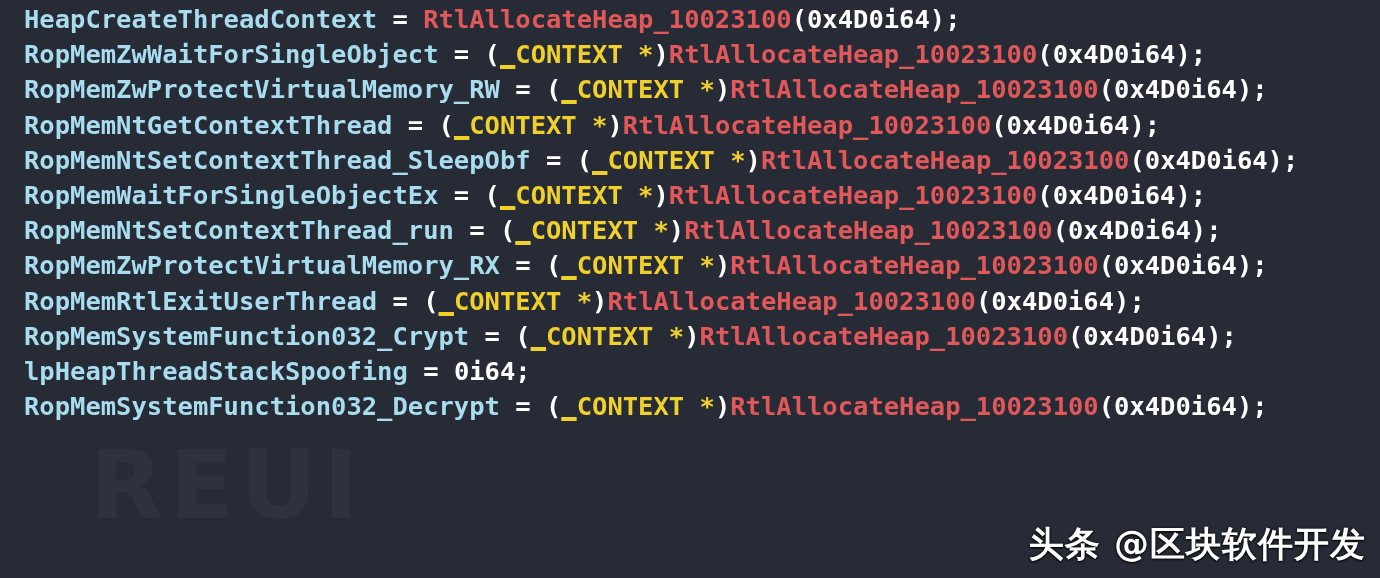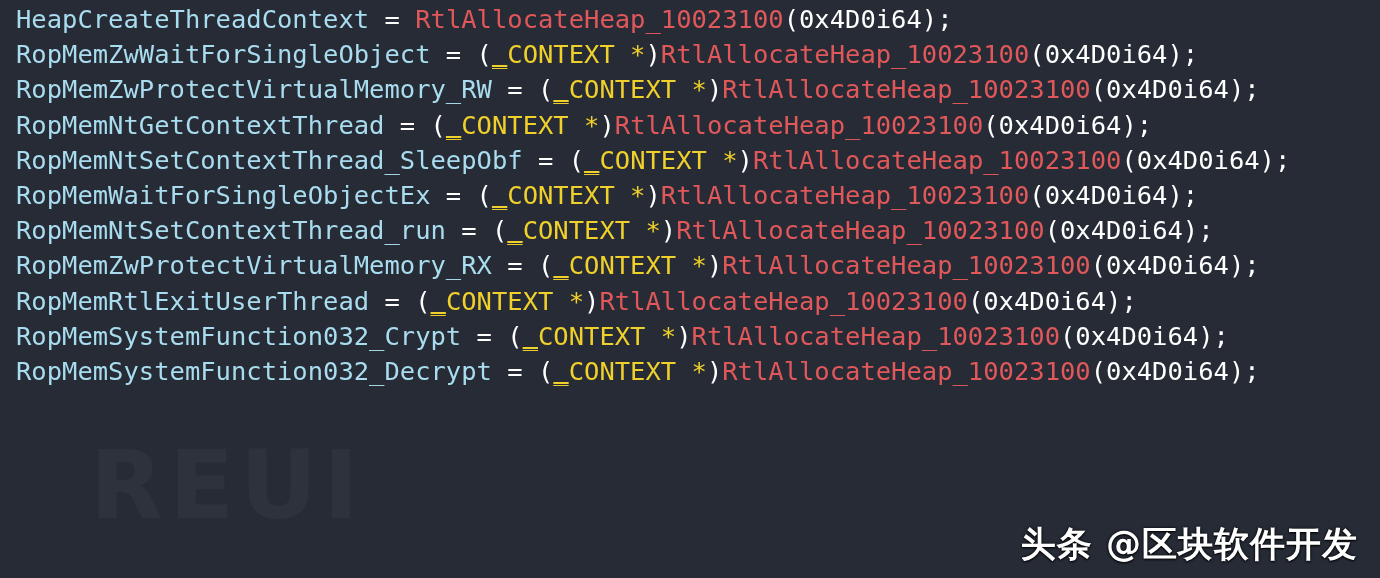--- a/index.html
+++ b/index.html
@@ -32,38 +32,38 @@
   #code {
     position: absolute;
     left: 0;
     top: 0;
     width: 1380px;
     padding-top: 2px;
   }
   .line {
     height: 35.2px;
     line-height: 35.2px;
-    padding-left: 16px;
+    padding-left: 24px;
     font-size: 25.5px;
-    font-weight: normal;
+    font-weight: bold;
     white-space: pre;
     letter-spacing: 0px;
     overflow: visible;
   }
   .tok { white-space: pre; }
   .t-var   { color: #a8dcee; }
   .t-func  { color: #e0585a; }
   .t-type  { color: #f0d02a; }
   .t-punct { color: #ffffff; }
   .t-num   { color: #ffffff; }
   .t-under { text-decoration: underline; text-decoration-thickness: 2px; text-underline-offset: 2px; }
 
   #watermark {
     position: absolute;
-    right: 22px;
+    right: 14px;
     bottom: 10px;
     font-family: "DejaVu Sans", "Liberation Sans", sans-serif;
     font-size: 35px;
     font-weight: bold;
     color: #ffffff;
     letter-spacing: 1px;
     text-shadow: 0 0 3px rgba(0,0,0,0.85), 0 1px 2px rgba(0,0,0,0.9);
     white-space: nowrap;
     user-select: none;
   }
@@ -79,18 +79,19 @@
       <div class="line"><span class="tok t-var">HeapCreateThreadContext</span><span class="tok t-punct"> = </span><span class="tok t-func">RtlAllocateHeap_10023100</span><span class="tok t-punct">(</span><span class="tok t-num">0x4D0i64</span><span class="tok t-punct">);</span></div>
       <div class="line"><span class="tok t-var">RopMemZwWaitForSingleObject</span><span class="tok t-punct"> = (</span><span class="tok t-type t-under">_</span><span class="tok t-type">CONTEXT *</span><span class="tok t-punct">)</span><span class="tok t-func">RtlAllocateHeap_10023100</span><span class="tok t-punct">(</span><span class="tok t-num">0x4D0i64</span><span class="tok t-punct">);</span></div>
       <div class="line"><span class="tok t-var">RopMemZwProtectVirtualMemory_RW</span><span class="tok t-punct"> = (</span><span class="tok t-type t-under">_</span><span class="tok t-type">CONTEXT *</span><span class="tok t-punct">)</span><span class="tok t-func">RtlAllocateHeap_10023100</span><span class="tok t-punct">(</span><span class="tok t-num">0x4D0i64</span><span class="tok t-punct">);</span></div>
       <div class="line"><span class="tok t-var">RopMemNtGetContextThread</span><span class="tok t-punct"> = (</span><span class="tok t-type t-under">_</span><span class="tok t-type">CONTEXT *</span><span class="tok t-punct">)</span><span class="tok t-func">RtlAllocateHeap_10023100</span><span class="tok t-punct">(</span><span class="tok t-num">0x4D0i64</span><span class="tok t-punct">);</span></div>
       <div class="line"><span class="tok t-var">RopMemNtSetContextThread_SleepObf</span><span class="tok t-punct"> = (</span><span class="tok t-type t-under">_</span><span class="tok t-type">CONTEXT *</span><span class="tok t-punct">)</span><span class="tok t-func">RtlAllocateHeap_10023100</span><span class="tok t-punct">(</span><span class="tok t-num">0x4D0i64</span><span class="tok t-punct">);</span></div>
       <div class="line"><span class="tok t-var">RopMemWaitForSingleObjectEx</span><span class="tok t-punct"> = (</span><span class="tok t-type t-under">_</span><span class="tok t-type">CONTEXT *</span><span class="tok t-punct">)</span><span class="tok t-func">RtlAllocateHeap_10023100</span><span class="tok t-punct">(</span><span class="tok t-num">0x4D0i64</span><span class="tok t-punct">);</span></div>
       <div class="line"><span class="tok t-var">RopMemNtSetContextThread_run</span><span class="tok t-punct"> = (</span><span class="tok t-type t-under">_</span><span class="tok t-type">CONTEXT *</span><span class="tok t-punct">)</span><span class="tok t-func">RtlAllocateHeap_10023100</span><span class="tok t-punct">(</span><span class="tok t-num">0x4D0i64</span><span class="tok t-punct">);</span></div>
       <div class="line"><span class="tok t-var">RopMemZwProtectVirtualMemory_RX</span><span class="tok t-punct"> = (</span><span class="tok t-type t-under">_</span><span class="tok t-type">CONTEXT *</span><span class="tok t-punct">)</span><span class="tok t-func">RtlAllocateHeap_10023100</span><span class="tok t-punct">(</span><span class="tok t-num">0x4D0i64</span><span class="tok t-punct">);</span></div>
       <div class="line"><span class="tok t-var">RopMemRtlExitUserThread</span><span class="tok t-punct"> = (</span><span class="tok t-type t-under">_</span><span class="tok t-type">CONTEXT *</span><span class="tok t-punct">)</span><span class="tok t-func">RtlAllocateHeap_10023100</span><span class="tok t-punct">(</span><span class="tok t-num">0x4D0i64</span><span class="tok t-punct">);</span></div>
       <div class="line"><span class="tok t-var">RopMemSystemFunction032_Crypt</span><span class="tok t-punct"> = (</span><span class="tok t-type t-under">_</span><span class="tok t-type">CONTEXT *</span><span class="tok t-punct">)</span><span class="tok t-func">RtlAllocateHeap_10023100</span><span class="tok t-punct">(</span><span class="tok t-num">0x4D0i64</span><span class="tok t-punct">);</span></div>
+      <div class="line"><span class="tok t-var">lpHeapThreadStackSpoofing</span><span class="tok t-punct"> = </span><span class="tok t-num">0i64</span><span class="tok t-punct">;</span></div>
       <div class="line"><span class="tok t-var">RopMemSystemFunction032_Decrypt</span><span class="tok t-punct"> = (</span><span class="tok t-type t-under">_</span><span class="tok t-type">CONTEXT *</span><span class="tok t-punct">)</span><span class="tok t-func">RtlAllocateHeap_10023100</span><span class="tok t-punct">(</span><span class="tok t-num">0x4D0i64</span><span class="tok t-punct">);</span></div>
     </div>
 
   <div id="watermark">头条 @区块软件开发</div>
 
 </div>
 
 </body></html>

